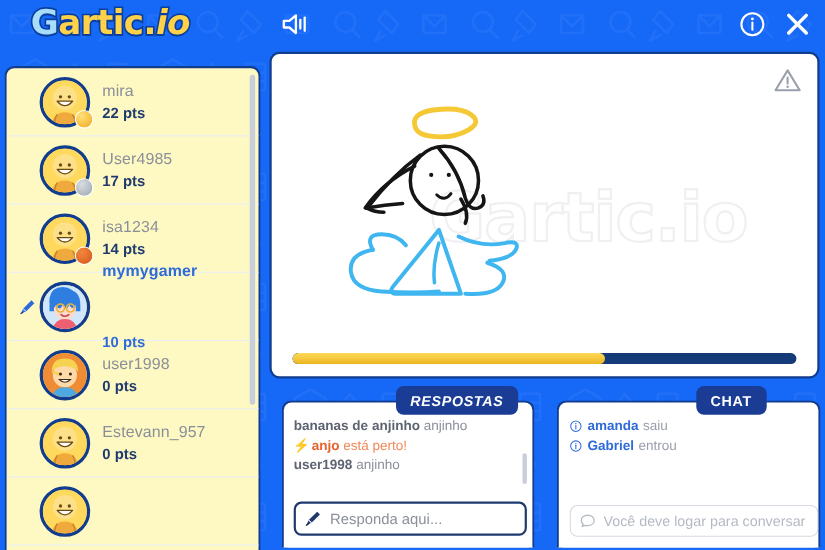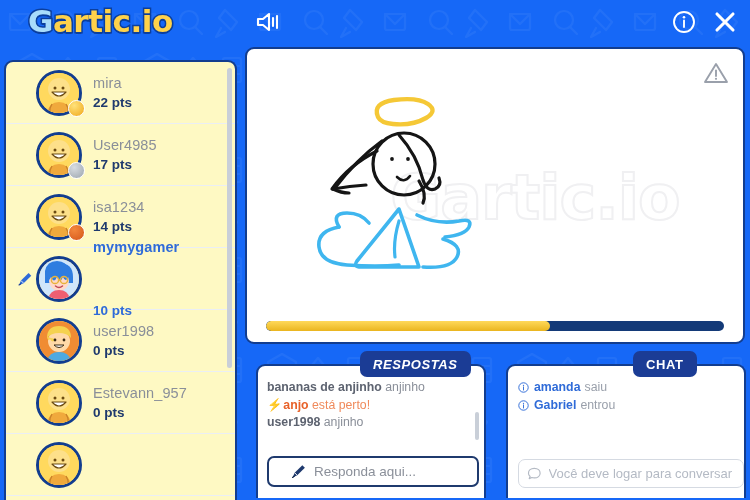--- a/index.html
+++ b/index.html
@@ -47,21 +47,21 @@
     font-size: 31px;
     font-weight: bold;
     letter-spacing: -0.5px;
     -webkit-text-stroke: 3px #0b3f9e;
     paint-order: stroke fill;
     text-shadow: 0 2px 0 #0b3f9e;
   }
   .logo-g   { color: #a8dcfb; }
   .logo-art { color: #ffd24a; }
   .logo-dot { color: #ffd24a; }
-  .logo-io  { color: #ffd24a; }
+  .logo-io  { color: #ffd24a; font-style: italic; }
 
   #speaker-icon {
     position: absolute;
     left: 255px; top: 10px;
     width: 26px; height: 24px;
     cursor: pointer;
   }
   #info-icon {
     position: absolute;
     left: 672px; top: 10px;
@@ -283,21 +283,21 @@
     cursor: pointer;
   }
   #answer-input-wrap {
     position: absolute;
     left: 9px; top: 90px;
     width: 212px; height: 31px;
     border: 2px solid #1f3a6e;
     border-radius: 7px;
     display: flex;
     align-items: center;
-    padding-left: 21px;
+    padding-left: 7px;
     background: #fff;
   }
   #answer-input {
     border: none;
     outline: none;
     margin-left: 7px;
     width: 160px;
     font-family: "Liberation Sans", sans-serif;
     font-size: 13.5px;
     color: #5d6370;

